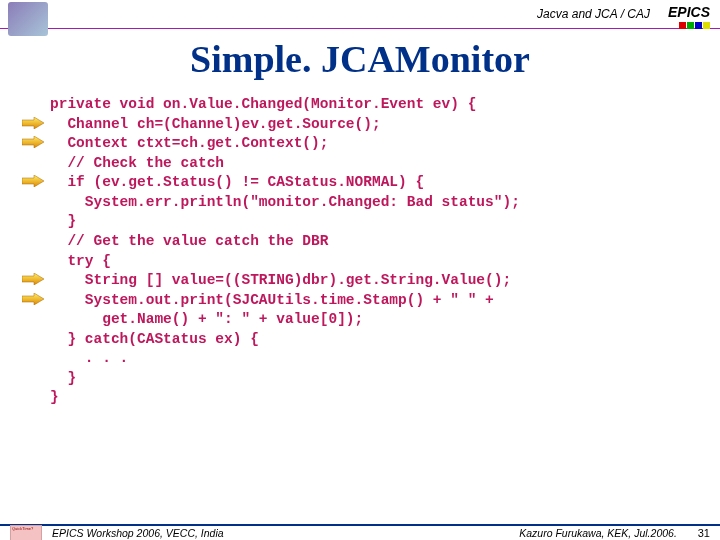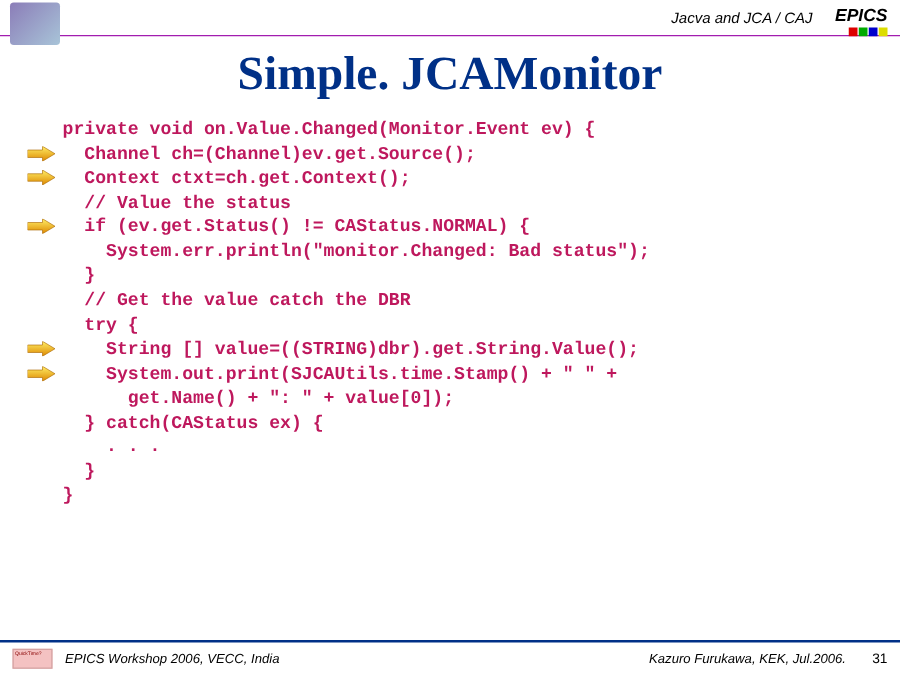--- a/index.html
+++ b/index.html
@@ -88,21 +88,21 @@
     top: 2px;
     width: 22px;
     height: 12px;
   }
   .arrow svg { display: block; }
   .footer {
     position: absolute;
     bottom: 0;
     left: 0;
     right: 0;
-    height: 28px;
+    height: 16px;
     border-top: 2px solid #003087;
     display: flex;
     align-items: center;
     padding: 0 10px;
     font-size: 10.5px;
     font-style: italic;
     color: #000;
   }
   .footer-logo {
     width: 32px;
@@ -155,21 +155,21 @@
         </svg></span></div>
     <div class="code-line">  Context ctxt=ch.get.Context();<span class="arrow"><svg width="22" height="12" viewBox="0 0 22 12">
           <defs>
             <linearGradient id="ag" x1="0" y1="0" x2="0" y2="1">
               <stop offset="0" stop-color="#ffee66"></stop>
               <stop offset="1" stop-color="#dd8800"></stop>
             </linearGradient>
           </defs>
           <path d="M0 3 L12 3 L12 0 L22 6 L12 12 L12 9 L0 9 Z" fill="url(#ag)" stroke="#aa6600" stroke-width="0.5"></path>
         </svg></span></div>
-    <div class="code-line">  // Value the status</div>
+    <div class="code-line">  // Check the catch</div>
     <div class="code-line">  if (ev.get.Status() != CAStatus.NORMAL) {<span class="arrow"><svg width="22" height="12" viewBox="0 0 22 12">
           <defs>
             <linearGradient id="ag" x1="0" y1="0" x2="0" y2="1">
               <stop offset="0" stop-color="#ffee66"></stop>
               <stop offset="1" stop-color="#dd8800"></stop>
             </linearGradient>
           </defs>
           <path d="M0 3 L12 3 L12 0 L22 6 L12 12 L12 9 L0 9 Z" fill="url(#ag)" stroke="#aa6600" stroke-width="0.5"></path>
         </svg></span></div>
     <div class="code-line">    System.err.println("monitor.Changed: Bad status");</div>

